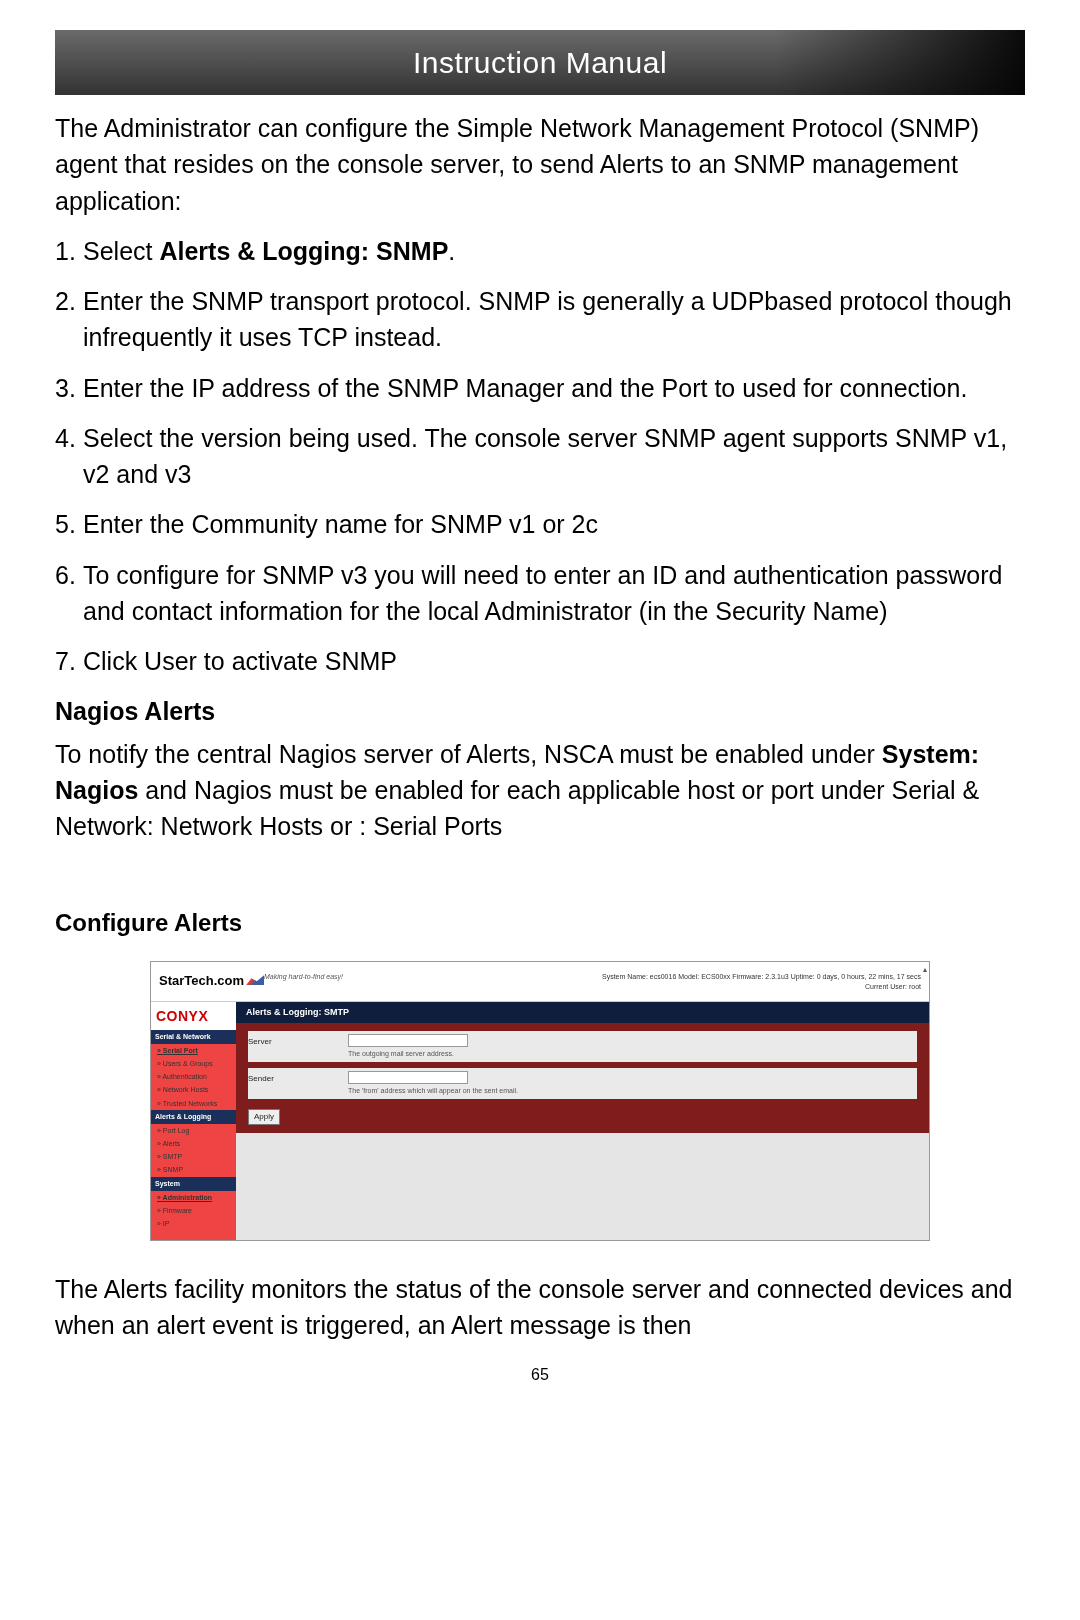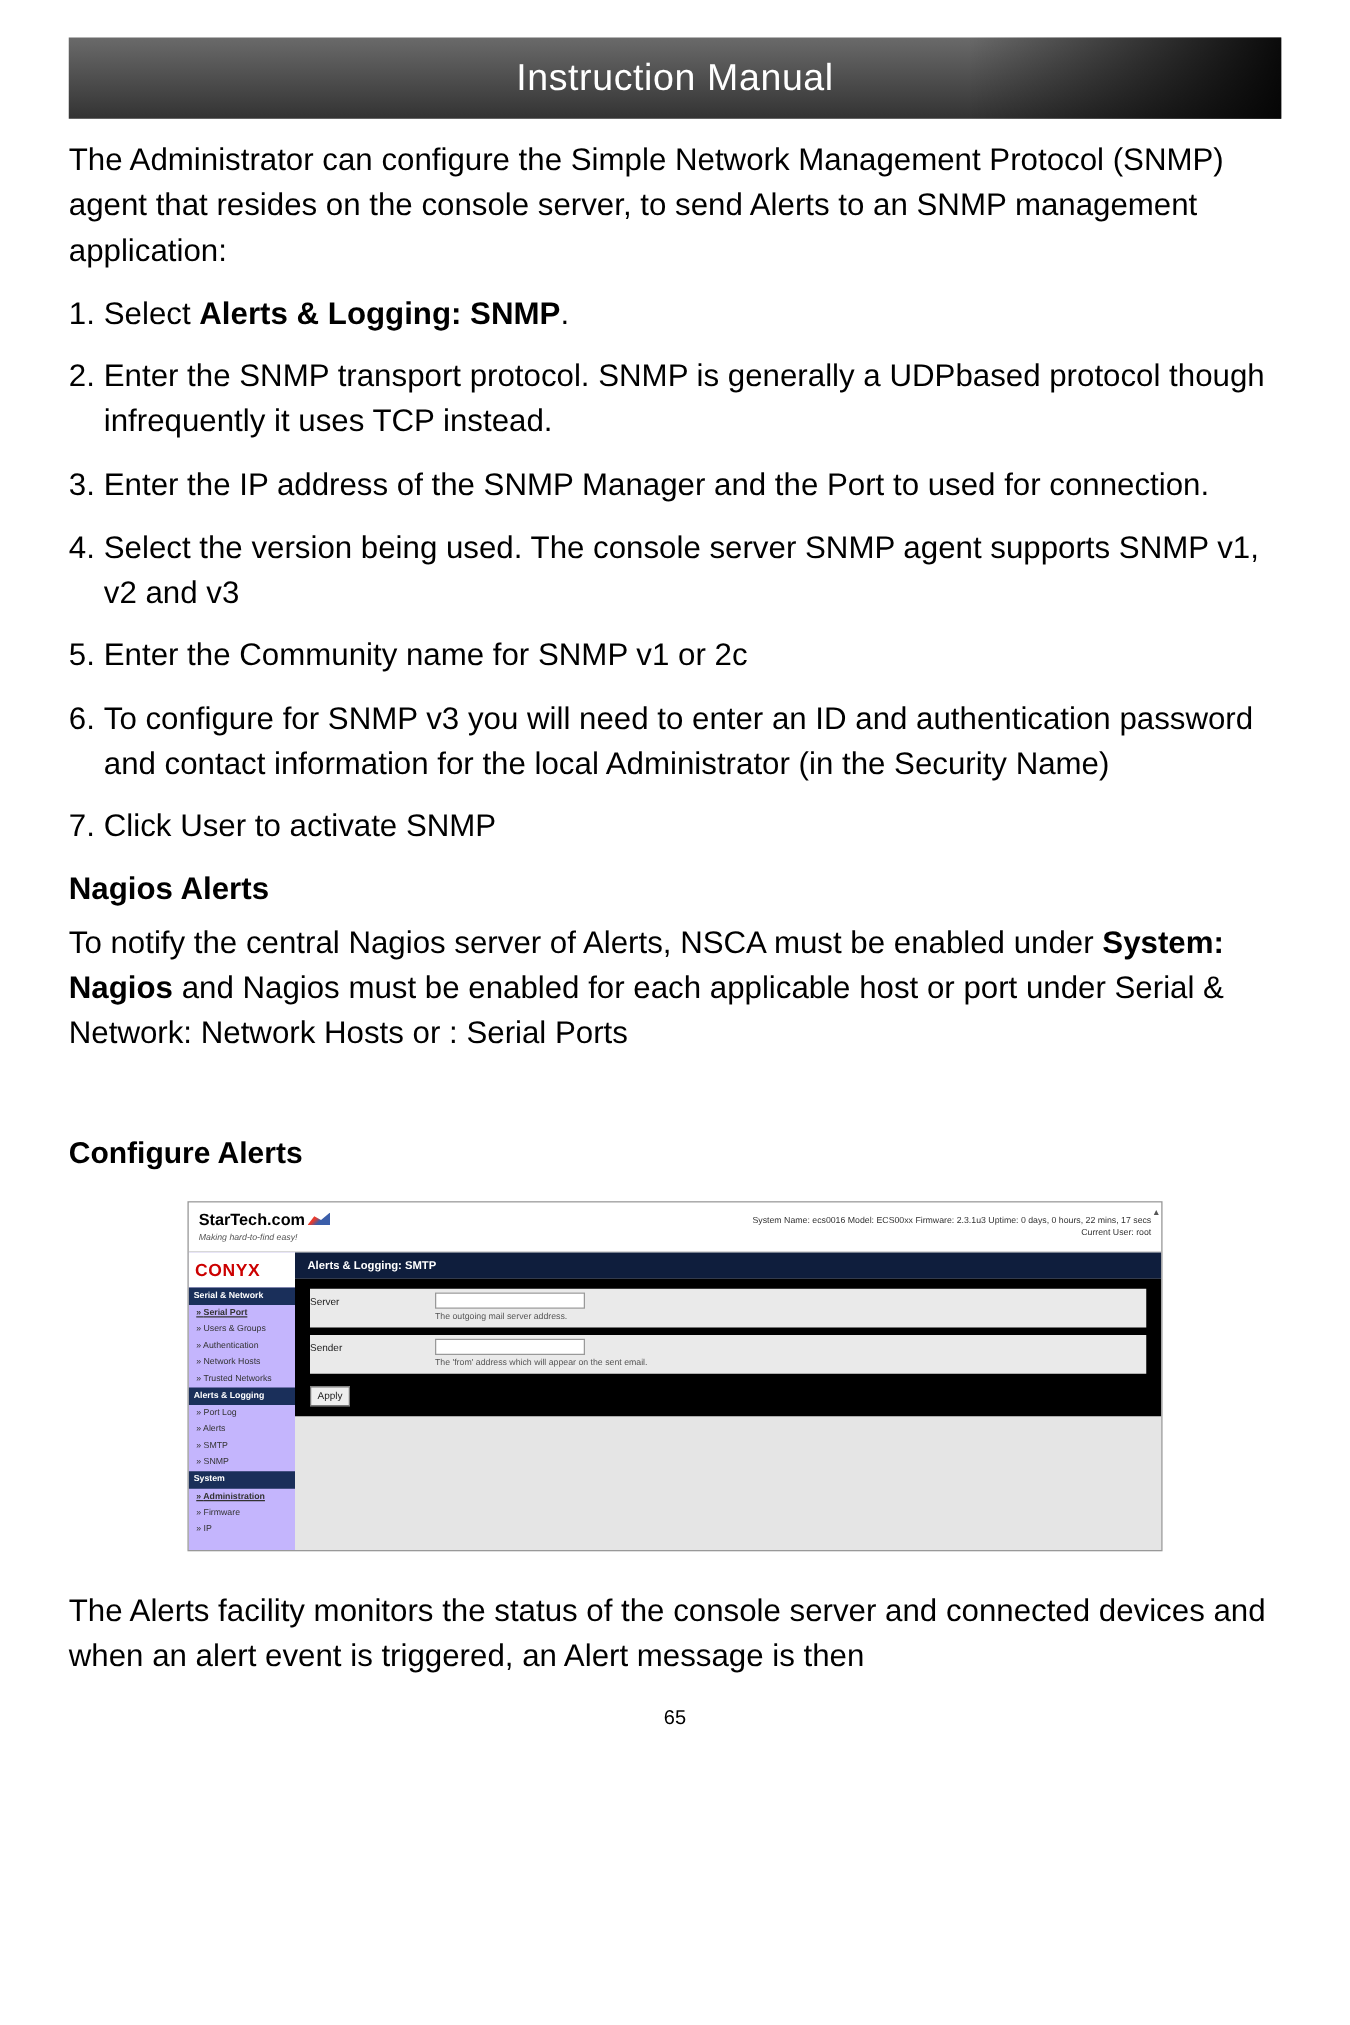--- a/index.html
+++ b/index.html
@@ -57,35 +57,35 @@
   }
   .shot-top {
     background: #fff;
     height: 40px;
     display: flex;
     justify-content: space-between;
     align-items: center;
     padding: 0 8px;
     border-bottom: 1px solid #ccc;
   }
-  .logo-block { display: flex; flex-direction: column; }
+  .logo-block { display: flex; flex-direction: row; }
   .logo-main { font-weight: bold; font-size: 13px; color: #000; display: flex; align-items: baseline; }
   .logo-swoosh { display:inline-block; width:18px; height:10px; background: linear-gradient(135deg,#e63b2e 40%,#3b5ea9 60%); clip-path: polygon(0 100%,30% 30%,60% 60%,100% 0,100% 100%); margin-left:2px; }
   .logo-tag { font-size: 7px; color: #555; font-style: italic; }
   .sys-info { font-size: 7px; color: #333; text-align: right; line-height: 1.3; }
   .shot-body { display: flex; height: calc(100% - 40px); }
-  .sidebar { width: 85px; background: #c4b5fd; padding: 0; }
+  .sidebar { width: 85px; background: #ef4444; padding: 0; }
   .conyx { background: #fff; color: #c00; font-weight: bold; font-size: 14px; padding: 4px 5px; letter-spacing: 0.5px; }
   .side-group-h { background: #1a2f5a; color: #fff; font-size: 7px; font-weight: bold; padding: 2px 4px; }
   .side-item { font-size: 7px; padding: 1.5px 6px; color: #333; }
   .side-item.sel { text-decoration: underline; font-weight: bold; }
   .bullet::before { content: "» "; }
   .main-pane { flex: 1; background: #e5e5e5; }
   .crumb { background: #0f1e3d; color: #fff; font-size: 9px; font-weight: bold; padding: 4px 10px; }
-  .form-area { padding: 8px 12px; background:#000000; }
+  .form-area { padding: 8px 12px; background:#7f1d1d; }
   .frow { display: flex; align-items: flex-start; margin-bottom: 6px; background:#eaeaea; padding:3px 0;}
   .flabel { width: 100px; font-size: 8px; padding-top:2px; }
   .finput-wrap { display:flex; flex-direction:column; }
   .finput { width: 120px; height: 13px; border: 1px solid #999; background: #fff; }
   .fhelp { font-size: 7px; color: #555; margin-top: 2px; }
   .apply-btn { font-size:8px; padding:1px 5px; border:1px solid #777; background:#eee; display:inline-block; margin-top:4px; }
   .scroll-arrow { position:absolute; right:2px; top:2px; font-size:8px; color:#555; }
 </style>
 </head>
 <body>

